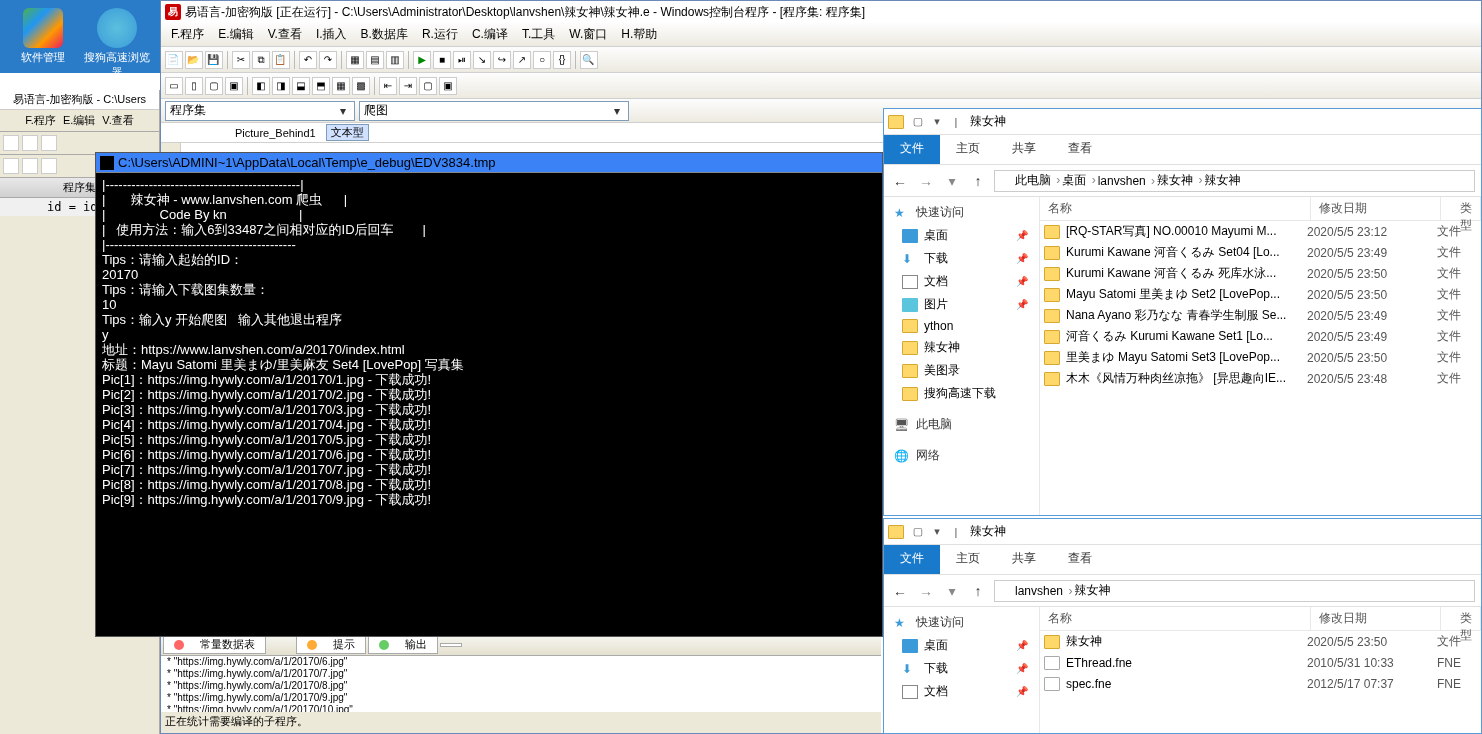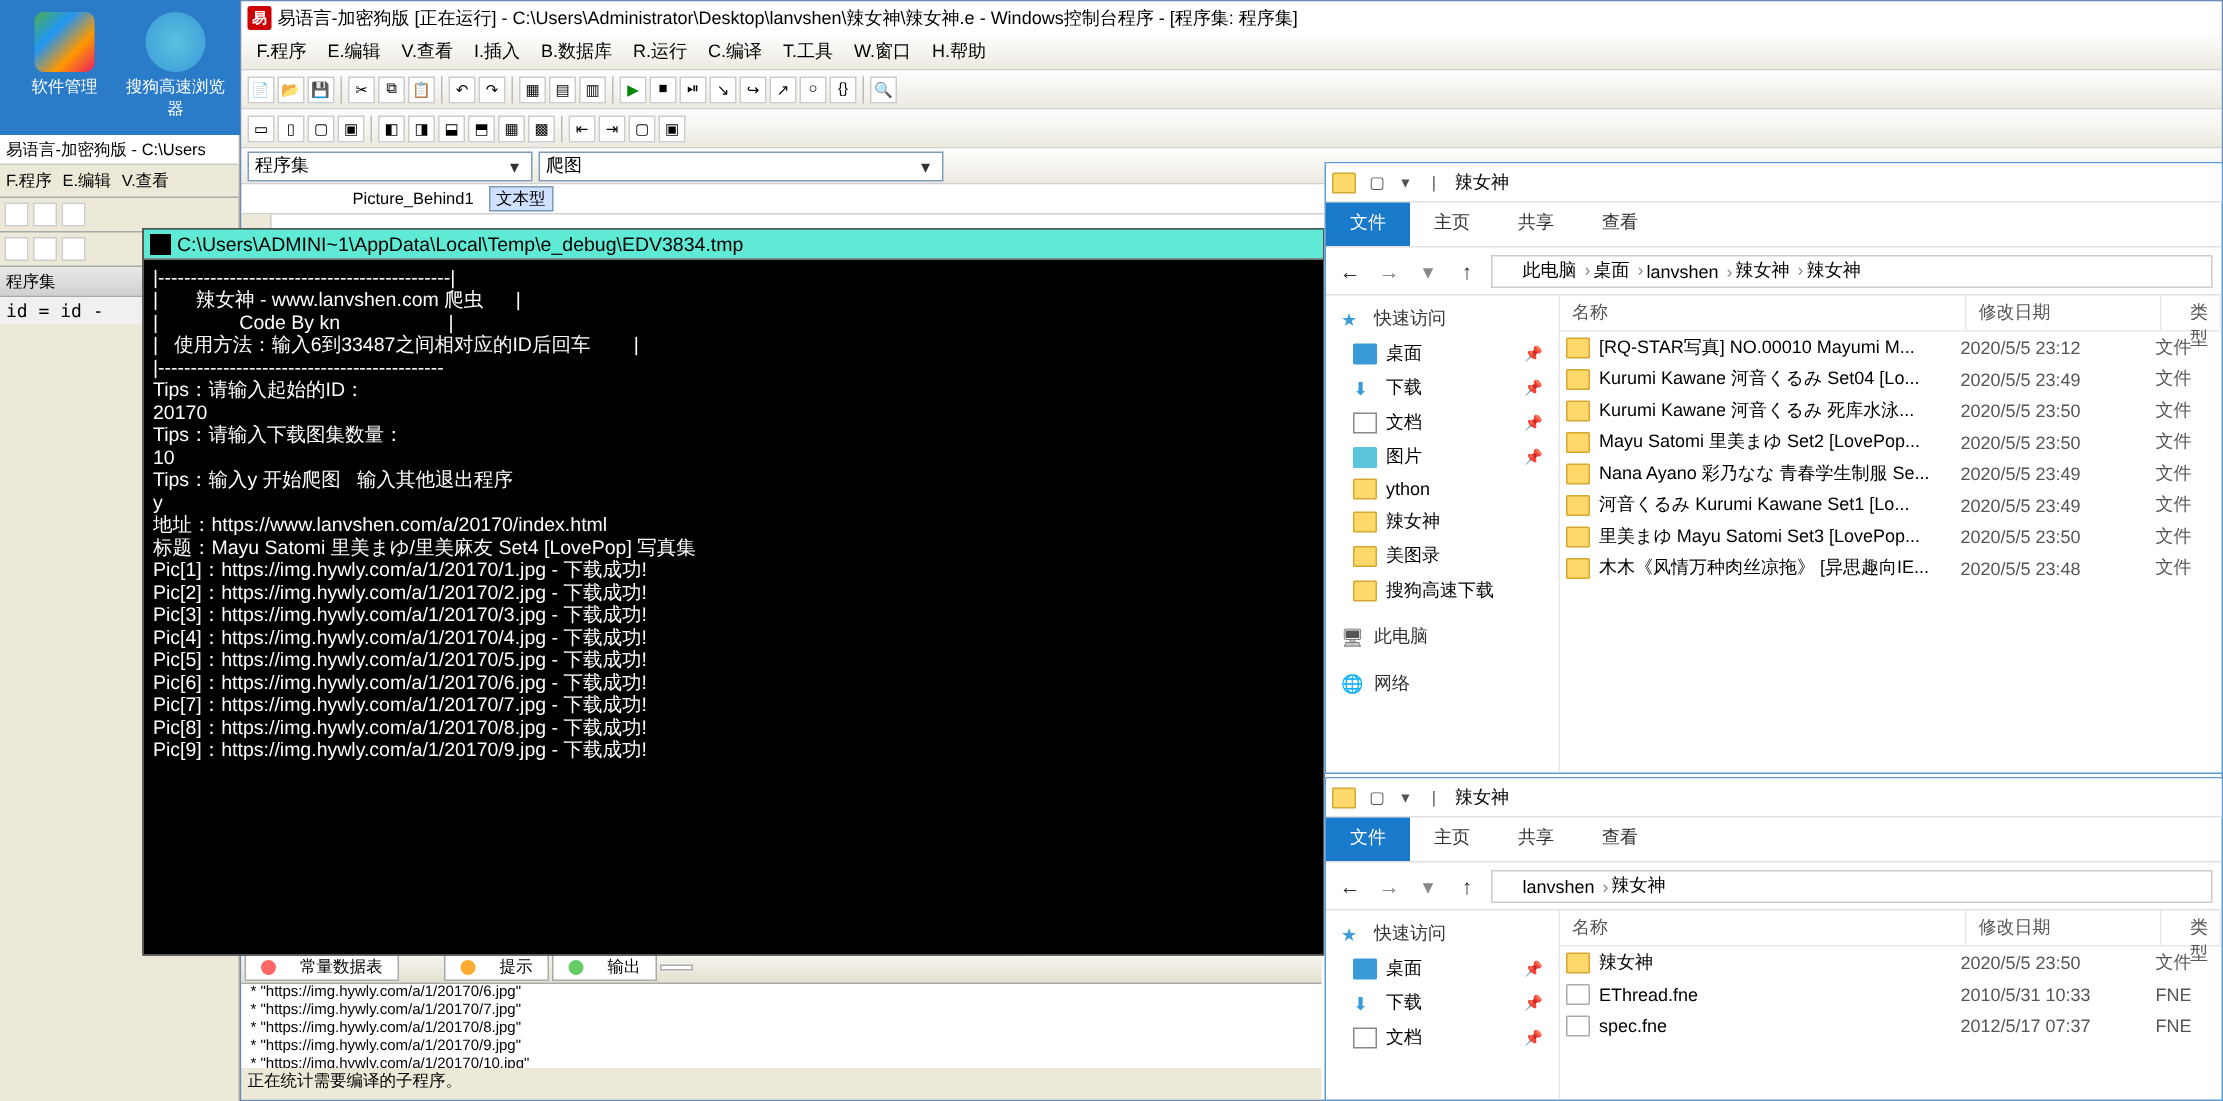--- a/index.html
+++ b/index.html
@@ -1,26 +1,26 @@
 <!DOCTYPE html>
 <html><head>
 <meta charset="utf-8">
 <style>
 * { margin: 0; padding: 0; box-sizing: border-box; font-family: "Microsoft YaHei", Arial, sans-serif; }
 body { background: #ffffff; width: 1482px; height: 734px; overflow: hidden; position: relative; font-size: 12px; }
 
 
-.desktop { position: absolute; top: 0; left: 0; width: 160px; height: 90px; background: #2a7bc8; z-index: 1; }
+.desktop { position: absolute; top: 0; left: 0; width: 160px; height: 73px; background: #2a7bc8; z-index: 1; }
 .desktop-icon { text-align: center; color: white; font-size: 11px; width: 70px; position: absolute; }
 .desktop-icon .icon-img { width: 40px; height: 40px; margin: 0 auto 2px; border-radius: 6px; }
 .d1 { left: 8px; top: 8px; } .d1 .icon-img { background: linear-gradient(135deg,#4caf50,#2196f3,#ff9800,#e91e63); }
 .d2 { left: 82px; top: 8px; } .d2 .icon-img { background: radial-gradient(circle,#5bc0de,#3a9bd8); border-radius: 50%; }
 
 
-.ide-bg { position: absolute; top: 90px; left: 0; width: 160px; height: 644px; background: #ece9d8; border-right: 1px solid #aaa; z-index: 1; }
+.ide-bg { position: absolute; top: 90px; left: 0; width: 160px; height: 644px; background: #ece9d8; border-right: 1px solid #aaa; z-index: 1; text-align: center; }
 .ide-bg-title { font-size: 11px; padding: 2px 4px; background: white; border-bottom: 1px solid #ccc; }
 .ide-bg-menu { font-size: 11px; padding: 3px 2px; background: #ece9d8; border-bottom: 1px solid #aaa; }
 .ide-bg-menu span { margin: 0 2px; }
 .ide-bg-tb { display: flex; gap: 3px; padding: 3px; border-bottom: 1px solid #aaa; }
 .ide-bg-tb span { width: 16px; height: 16px; border: 1px solid #ccc; background: #fff; }
 .ide-bg-panel { background: #f0f0f0; font-size: 11px; }
 .ide-bg-panel-h { background: linear-gradient(#e8e8e8,#d0d0d0); padding: 2px 4px; border-bottom: 1px solid #aaa; }
 .ide-bg-code { padding: 2px 4px; font-family: Consolas, monospace; font-size: 12px; }
 
 
@@ -44,21 +44,21 @@
 
 .sub-row { display: flex; height: 20px; align-items: center; padding: 0 4px; gap: 10px; background: #fff; border-bottom: 1px solid #d0d0d0; font-size: 11px; }
 .sub-row .label { color: #000; }
 .sub-row .badge { background: #d0e0ff; border: 1px solid #7f9db9; padding: 0 4px; }
 
 
 .left-gutter { position: absolute; left: 0; top: 142px; width: 20px; height: 500px; background: #ece9d8; border-right: 1px solid #ccc; }
 
 
 .console-win { position: absolute; left: 95px; top: 152px; width: 788px; height: 485px; background: #000; color: #fff; border: 1px solid #555; z-index: 5; font-family: "NSimSun", Consolas, monospace; font-size: 13px; }
-.console-title { background: #5eead4; color: #000; height: 20px; display: flex; align-items: center; padding: 0 4px; gap: 4px; border-bottom: 1px solid #888; }
+.console-title { background: #3b82f6; color: #000; height: 20px; display: flex; align-items: center; padding: 0 4px; gap: 4px; border-bottom: 1px solid #888; }
 .console-title .cicon { width: 14px; height: 14px; background: #000; }
 .console-body { padding: 4px 6px; line-height: 15px; white-space: pre; overflow: hidden; }
 
 
 .bottom-area { position: absolute; left: 0; bottom: 0; width: 720px; height: 100px; background: #ece9d8; border-top: 1px solid #aaa; z-index: 3; }
 .bottom-tabs { height: 22px; background: linear-gradient(#f8f8f4,#e4e0ce); display: flex; align-items: center; border-bottom: 1px solid #aaa; }
 .bottom-tab { border: 1px solid #aaa; background: #fff; padding: 1px 10px; font-size: 11px; margin-left: 2px; display: flex; align-items: center; gap: 16px; }
 .bottom-tab .dot { width: 10px; height: 10px; border-radius: 50%; }
 .output-list { background: #fff; height: 56px; overflow: hidden; font-family: Consolas, monospace; font-size: 10px; padding: 0 6px; }
 .output-list div { line-height: 12px; }

